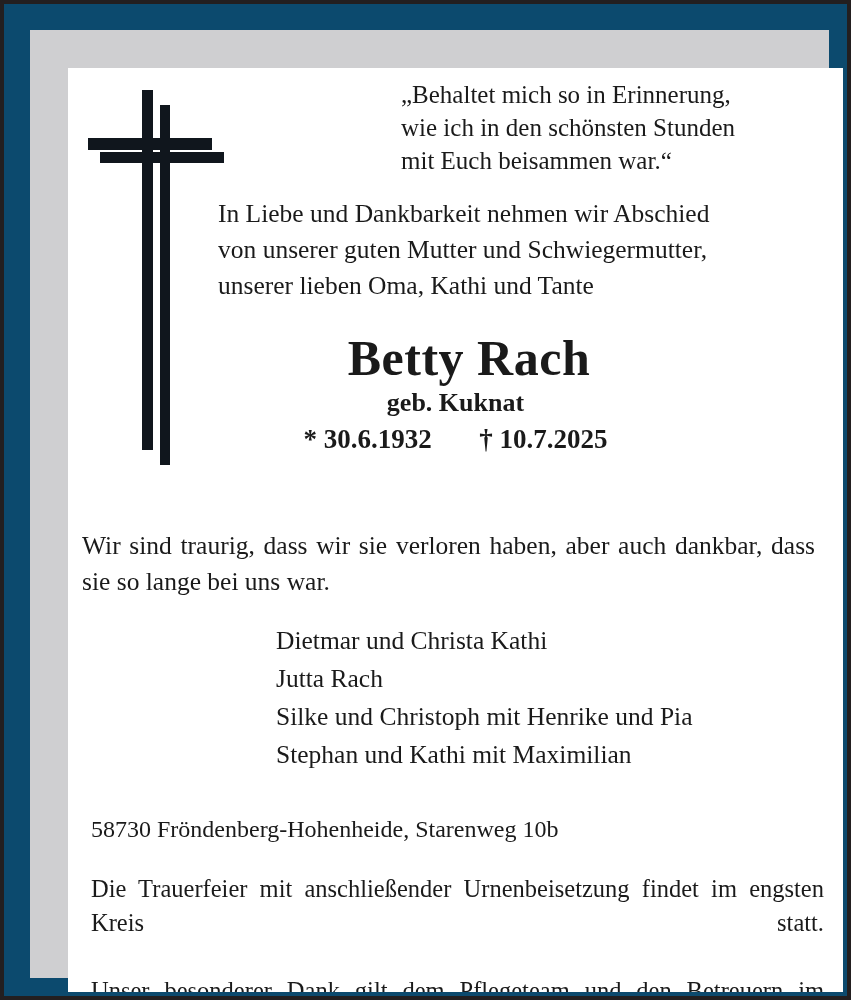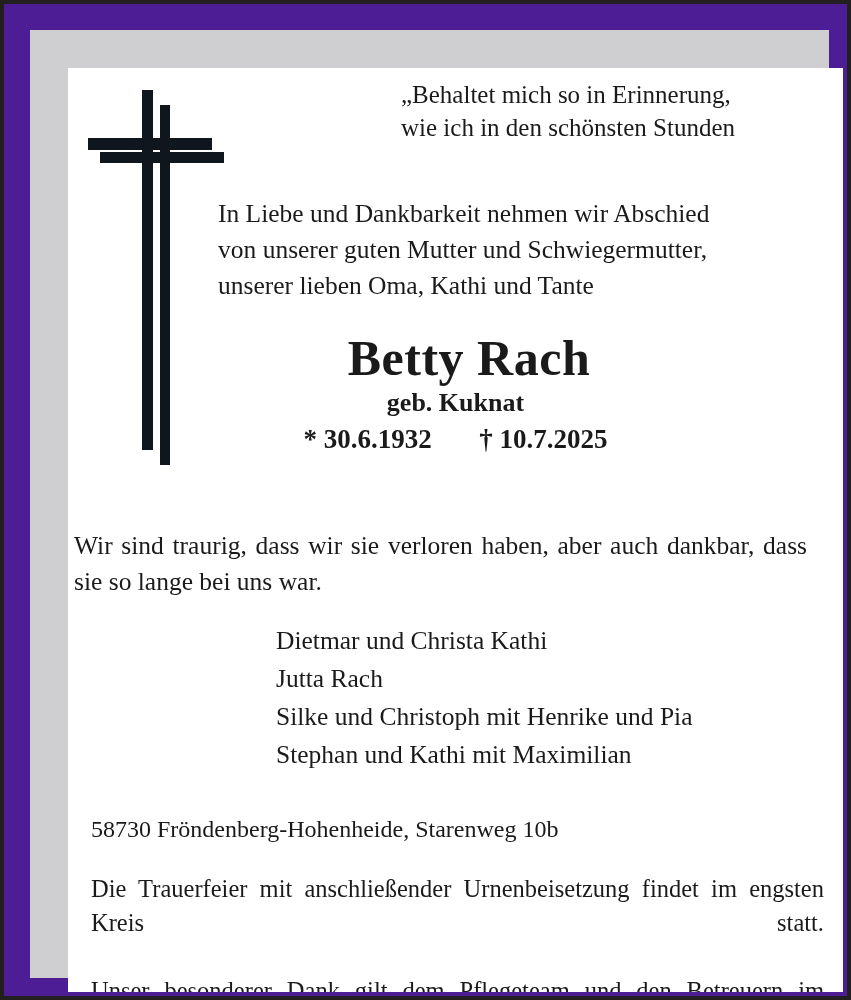--- a/index.html
+++ b/index.html
@@ -15,21 +15,21 @@
     overflow: hidden;
   }
 
   
   .frame-outer {
     position: absolute;
     left: 0; top: 0;
     width: 851px;
     height: 1000px;
     box-sizing: border-box;
-    background: #4c1d95;
+    background: #0c4a6e;
     border: 4px solid #231f20;
   }
   .frame-mid {
     position: absolute;
     left: 26px; top: 26px;
     width: 799px;
     height: 948px;
     box-sizing: border-box;
     background: #cfcfd1;
   }
@@ -109,21 +109,21 @@
   .dates {
     font-size: 27px;
     font-weight: bold;
     line-height: 36px;
     margin-top: 1px;
   }
   .dates .gap { display: inline-block; width: 34px; }
 
   .grateful {
     position: absolute;
-    left: 6px;
+    left: 14px;
     top: 460px;
     width: 733px;
     font-size: 25.5px;
     line-height: 36px;
     text-align: justify;
   }
 
   .family {
     position: absolute;
     left: 208px;
@@ -172,20 +172,21 @@
       <div class="cross">
         <span class="bar-v1"></span>
         <span class="bar-h1"></span>
         <span class="bar-v2"></span>
         <span class="bar-h2"></span>
       </div>
 
       <div class="quote">
         <div>„Behaltet mich so in Erinnerung,</div>
         <div>wie ich in den schönsten Stunden</div>
+        <div>mit Euch beisammen war.“</div>
       </div>
 
       <div class="intro">
         <div>In Liebe und Dankbarkeit nehmen wir Abschied</div>
         <div>von unserer guten Mutter und Schwiegermutter,</div>
         <div>unserer lieben Oma, Kathi und Tante</div>
       </div>
 
       <div class="name-block">
         <div class="name">Betty Rach</div>

